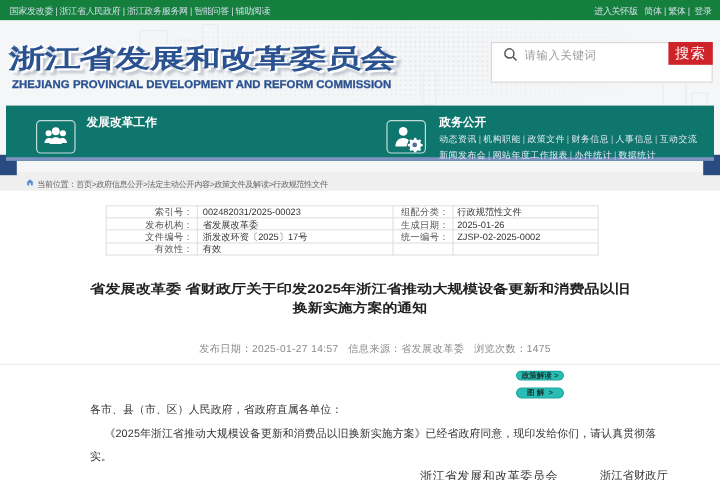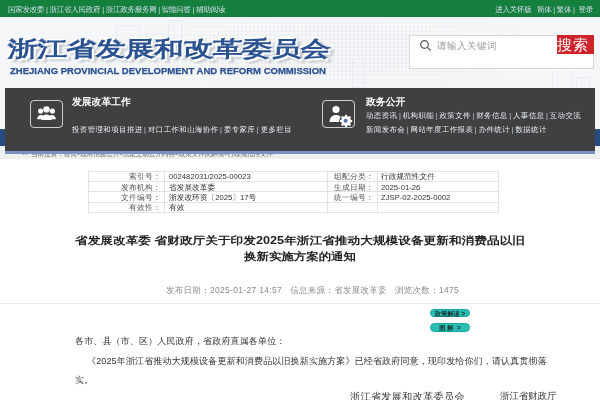--- a/index.html
+++ b/index.html
@@ -14,25 +14,25 @@
 #header{left:0;top:17px;width:600px;height:126px;background:#f5f6f7}
 .sk{position:absolute;border:1px solid #e9ecf0;background:transparent}
 #map{position:absolute;left:92px;top:0;width:430px;height:74px;
  background-image:radial-gradient(#e9ebee 1px,transparent 1.2px);background-size:4px 4px;
  -webkit-mask-image:radial-gradient(ellipse at 55% 45%,#000 30%,transparent 75%);
  mask-image:radial-gradient(ellipse at 55% 45%,#000 30%,transparent 75%)}
 
 #search{left:409px;top:18px;width:185px;height:34px;background:#fff;border:1px solid #d8d8d8}
 #search .ph{position:absolute;left:27px;top:4px;font-size:9.5px;color:#9a9a9a;letter-spacing:.5px}
 #sbtn{position:absolute;right:-1px;top:-1px;width:37px;height:19px;background:#ce2329;color:#fff;
- font-size:15px;text-align:left;line-height:19px;letter-spacing:1px}
+ font-size:12px;text-align:center;line-height:19px;letter-spacing:1px}
 
 #bandshadowL{left:0;top:129px;width:14px;height:17px;background:#2a4b82;z-index:3}
 #bandshadowR{left:586px;top:129px;width:14px;height:17px;background:#2a4b82;z-index:3}
-#band{left:5px;top:88px;width:590px;height:66px;background:#404040;z-index:4}
+#band{left:5px;top:88px;width:590px;height:46px;background:#0f766e;z-index:4}
 #bandstrip{position:absolute;left:0;bottom:0;width:100%;height:3.5px;background:#7b92c0}
 .ibox{position:absolute;width:33px;height:28px;border:1px solid rgba(255,255,255,.75);border-radius:4px}
 .bh{position:absolute;color:#fff;font-weight:bold;font-size:9.8px;letter-spacing:0}
 .bl{position:absolute;color:#e6ecf6;font-size:7.4px;letter-spacing:.45px;white-space:nowrap}
 .bl b{font-weight:normal;color:#bccbe3;padding:0 1.5px}
 
 #crumb{left:0;top:143px;width:600px;height:15.5px;background:#efefef;color:#666;font-size:6.8px;letter-spacing:-.3px}
 #crumb span{position:absolute;left:31px;top:6px}
 
 .tb{position:absolute;background:#fff;border:1px solid #e3e3e3}
@@ -86,21 +86,20 @@
         <circle cx="8.5" cy="9.5" r="3"></circle>
           <path d="M4.5 19c0-3 2-5 4.5-5s4.5 2 4.5 5z"></path>
         <circle cx="22.5" cy="9.5" r="3"></circle>
           <path d="M17.5 19c0-3 2-5 4.5-5s4.5 2 4.5 5z"></path>
         <circle cx="15.5" cy="7.5" r="3.8"></circle>
           <path d="M9.5 20c0-4 2.6-6.5 6-6.5s6 2.5 6 6.5z"></path>
       </g>
     </svg>
   </div>
   <div class="bh" style="left:67px;top:8px">发展改革工作</div>
-  <div class="bl" style="left:67px;top:37px">投资管理和项目推进<b>|</b>对口工作和山海协作<b>|</b>委专家库<b>|</b>更多栏目</div>
 
   <div class="ibox" style="left:317px;top:12px">
     <svg width="31" height="26" viewBox="0 0 31 26">
       <g fill="#fff">
         <circle cx="13" cy="8.5" r="3.6"></circle>
         <path d="M6.5 21c0-4.5 2.9-7 6.5-7 1.8 0 3.4.6 4.6 1.8l-2 5.2z"></path>
         <path d="M21.5 14.6l.5-1.8h1.8l.5 1.8 1.7.7 1.6-.9 1.3 1.3-.9 1.6.7 1.7 1.8.5v1.8l-1.8.5-.7 1.7.9 1.6-1.3 1.3-1.6-.9-1.7.7-.5 1.8h-1.8l-.5-1.8-1.7-.7-1.6.9-1.3-1.3.9-1.6-.7-1.7-1.8-.5v-1.8l1.8-.5.7-1.7-.9-1.6 1.3-1.3 1.6.9z" transform="scale(.82) translate(5.2,4)"></path>
         <circle cx="22.6" cy="19.8" r="2" fill="#4d70a7"></circle>
       </g>
     </svg>

